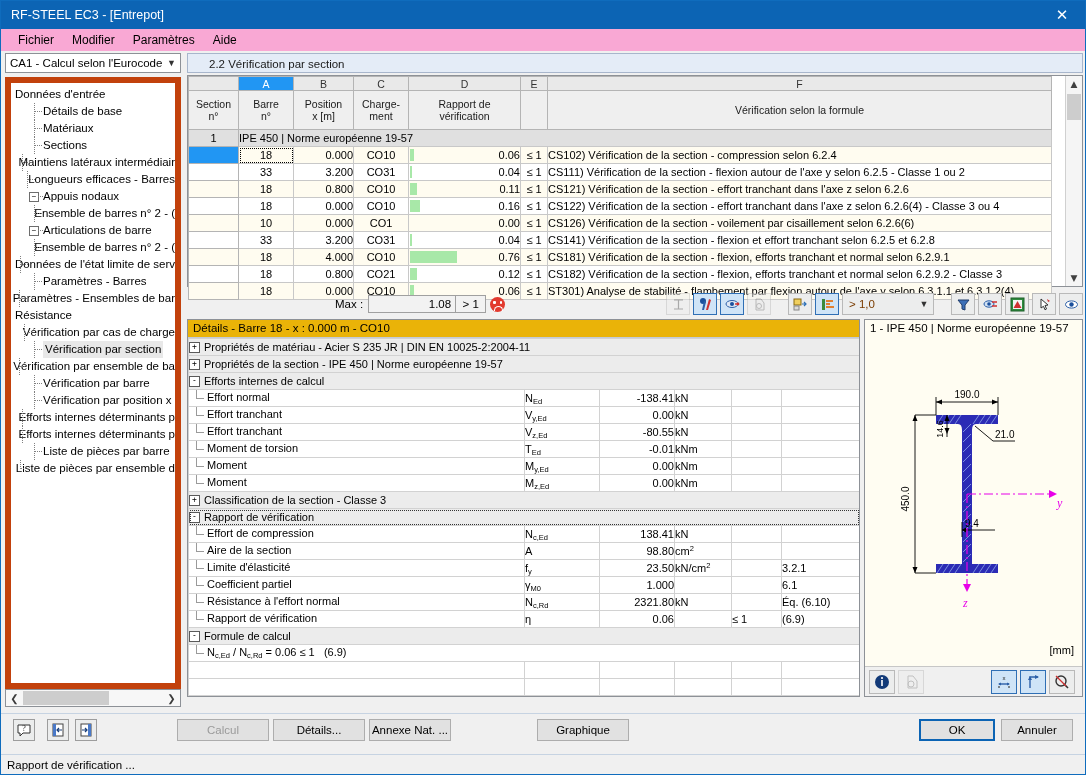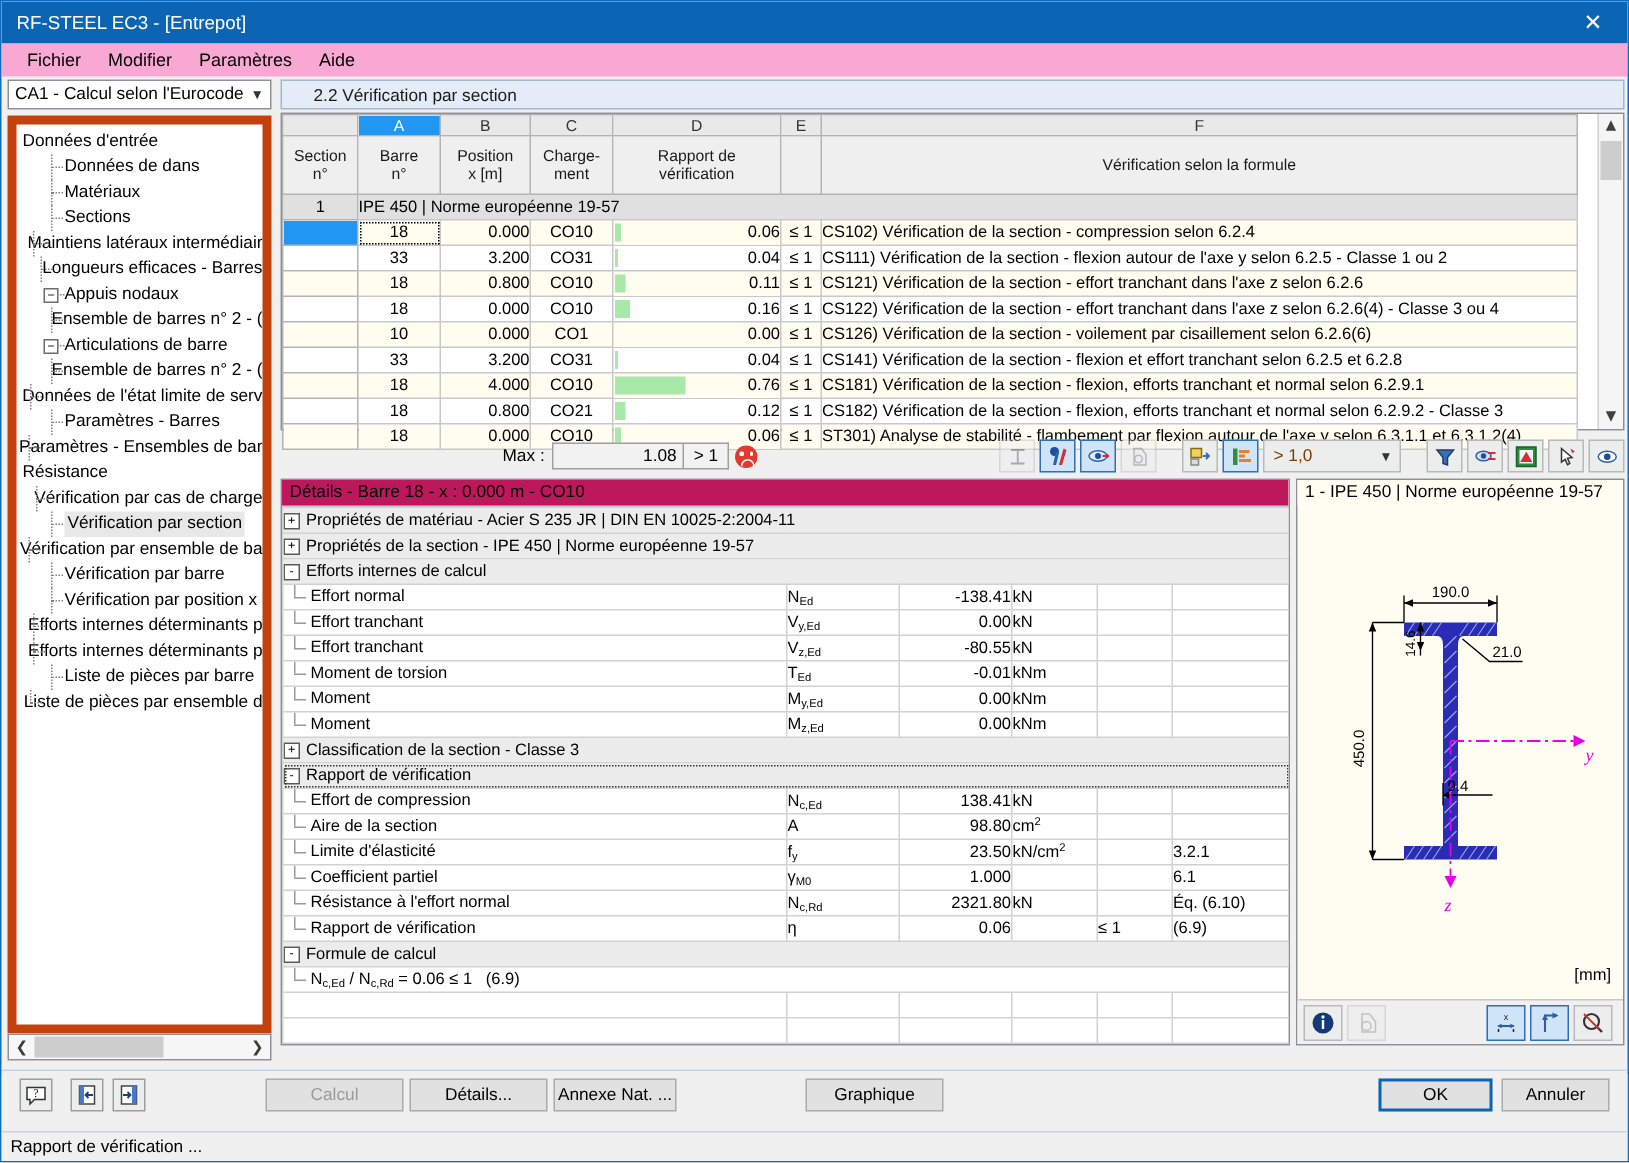--- a/index.html
+++ b/index.html
@@ -108,21 +108,21 @@
   .tbtn.dis{opacity:.45;}
   .selbox{width:92px;height:22px;box-sizing:border-box;border:1px solid #b9b9b9;background:#eceded;
           margin-left:3px;display:flex;align-items:center;font-size:11.5px;color:#7a3c00;}
   .selbox .v{flex:1;padding-left:6px;}
   .selbox .a{width:18px;text-align:center;font-size:9px;color:#333;}
   .gap{width:14px;}
 
   
   .detwrap{position:absolute;left:0;top:266px;width:673px;height:378px;
            border:1px solid #8d9197;box-sizing:border-box;background:#fff;overflow:hidden;}
-  .dethdr{height:17px;line-height:17px;background:#be185d;padding-left:5px;font-size:11.5px;
+  .dethdr{height:17px;line-height:17px;background:#eab308;padding-left:5px;font-size:11.5px;
           border-bottom:1px solid #c3cbd8;}
   table.det{border-collapse:collapse;table-layout:fixed;width:671px;font-size:11px;}
   table.det td{border:1px solid #d2d2d2;height:16px;padding:0;overflow:hidden;white-space:nowrap;}
   td.grp{background:#ececec;padding-left:2px;border:1px solid #cfcfcf;}
   td.lbl2{padding-left:0;}
   .twig{display:inline-block;width:18px;position:relative;height:16px;vertical-align:middle;}
   .twig:before{content:"";position:absolute;left:7px;top:0;height:8px;border-left:1px solid #9a9a9a;}
   .twig:after{content:"";position:absolute;left:7px;top:8px;width:8px;border-top:1px solid #9a9a9a;}
   .twig.last:before{height:8px;}
   .expb{display:inline-block;width:9px;height:9px;border:1px solid #5a5a5a;background:#fff;
@@ -187,21 +187,21 @@
         <div class="arr">▼</div>
       </div>
       <div class="tree" id="tree">
           <div class="trow">
             <span class="ind" style="width:4px"></span>
             <span class="">Données d'entrée</span>
           </div>
           <div class="trow">
             <span class="dots" style="visibility:hidden"></span>
             <span class="dots leaf"></span>
-            <span class="">Données de dans</span>
+            <span class="">Détails de base</span>
           </div>
           <div class="trow">
             <span class="dots" style="visibility:hidden"></span>
             <span class="dots leaf"></span>
             <span class="">Matériaux</span>
           </div>
           <div class="trow">
             <span class="dots" style="visibility:hidden"></span>
             <span class="dots leaf"></span>
             <span class="">Sections</span>

